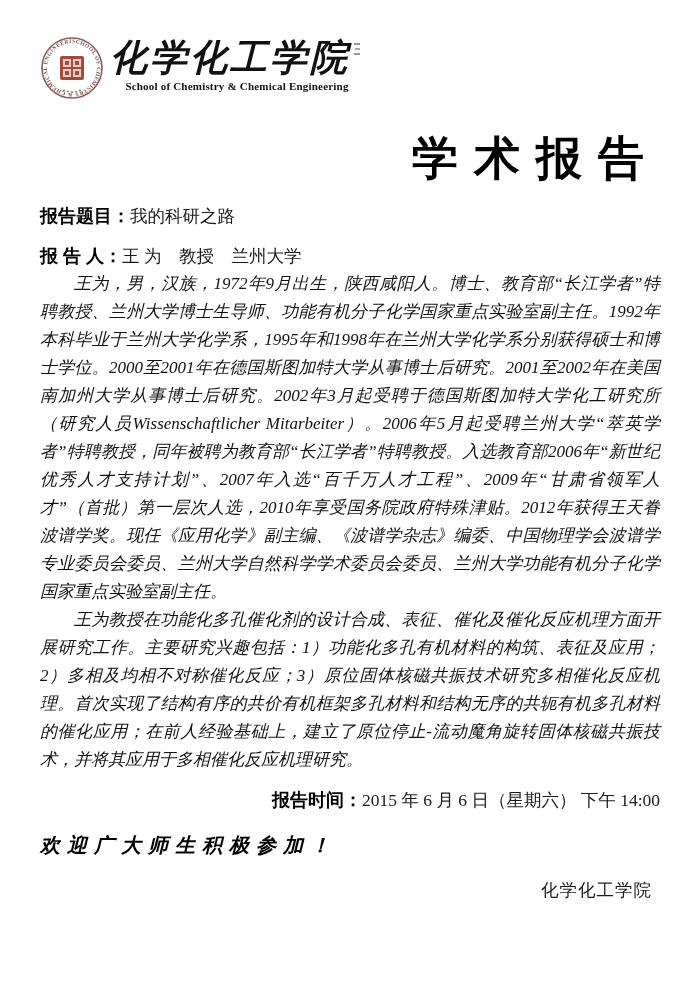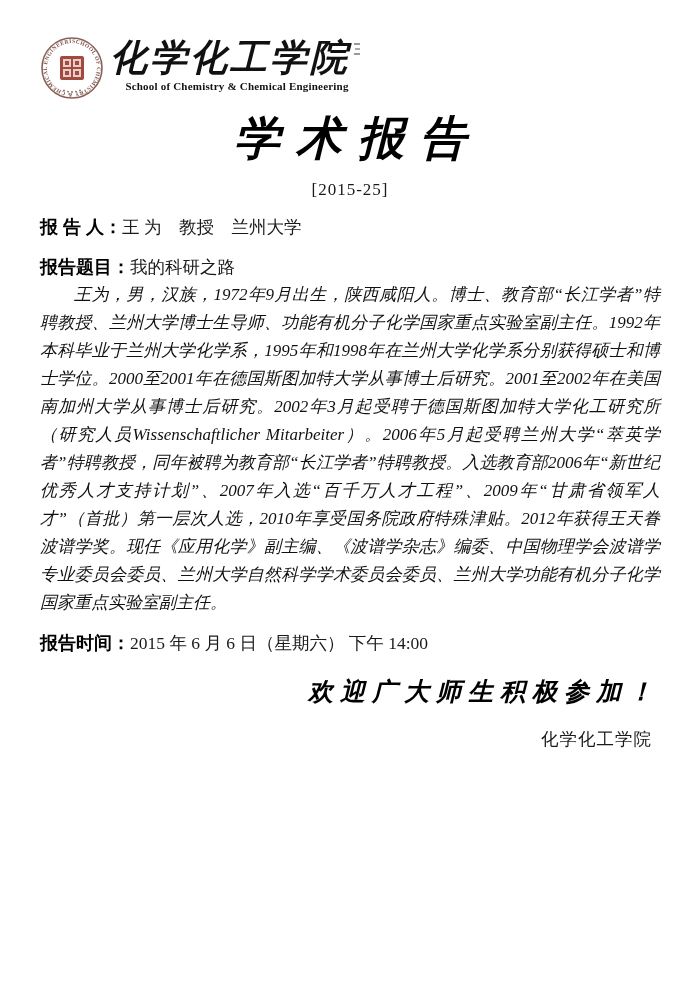--- a/index.html
+++ b/index.html
@@ -32,25 +32,25 @@
       linear-gradient(#ababab,#ababab) 2px 7px/5px 2px no-repeat,
       linear-gradient(#9a9a9a,#9a9a9a) 1px 12px/6px 2px no-repeat;
   }
   .brand-en{
     font-family:"Liberation Serif","DejaVu Serif",serif;
     font-weight:bold;font-size:11px;letter-spacing:0.2px;
     color:#111;margin-top:1px;margin-left:2px;white-space:nowrap;
   }
   
   .doc-title{
-    text-align:center;
+    text-align:right;
     font-family:"Liberation Serif","DejaVu Serif",serif;
-    font-weight:bold;font-style:italic;
+    font-weight:bold;
     font-size:46px;letter-spacing:16px;
-    margin-top:2px;text-indent:16px;
+    margin-top:22px;text-indent:16px;
     color:#000;
   }
   .issue-no{
     text-align:center;
     font-family:"Liberation Serif","DejaVu Serif",serif;
     font-size:17px;letter-spacing:1px;
     margin-top:10px;margin-bottom:14px;
   }
   
   .info-row{margin-top:13px;line-height:26px;white-space:nowrap;}
@@ -66,27 +66,27 @@
   .intro{}
   .intro p{
     margin:0;
     font-family:"Liberation Serif","DejaVu Serif",serif;
     font-style:italic;
     font-size:17px;line-height:28px;
     text-align:justify;text-justify:inter-ideograph;
     text-indent:2em;color:#111;
   }
   
-  .sched-row{margin-top:13px;line-height:26px;white-space:nowrap;}
+  .sched-row{margin-top:13px;line-height:26px;white-space:nowrap;text-align:right;}
   
   .welcome{
-    text-align:right;
+    text-align:left;
     font-family:"Liberation Serif","DejaVu Serif",serif;
     font-weight:bold;font-style:italic;
-    font-size:25px;letter-spacing:7px;
+    font-size:20px;letter-spacing:7px;
     margin-top:18px;color:#000;
   }
   
   .footer{margin-top:16px;}
   .footer-org{
     text-align:right;padding-right:8px;
     font-size:17.5px;letter-spacing:1px;line-height:30px;
   }
 </style>
 </head>
@@ -118,31 +118,31 @@
       <circle cx="36" cy="55.6" r="0.9" fill="#8a6058"></circle>
       <circle cx="40" cy="54.5" r="0.9" fill="#8a6058"></circle>
     </svg>
     <div class="brand">
       <div class="brand-cn"><span>化学化工学院</span><span class="signature-mark"></span></div>
       <div class="brand-en">School of Chemistry &amp; Chemical Engineering</div>
     </div>
   </div>
 
   <div class="doc-title">学术报告</div>
-  <div class="issue-no">[2015-25]</div>
 
   <div class="info-row">
-    <span class="info-label">报 告 人：</span><span class="info-value">王 为　教授　兰州大学</span>
+    <span class="info-label">报告题目：</span><span class="info-value">我的科研之路</span>
   </div>
   <div class="info-row">
-    <span class="info-label">报告题目：</span><span class="info-value">我的科研之路</span>
+    <span class="info-label">报 告 人：</span><span class="info-value">王 为　教授　兰州大学</span>
   </div>
 
   <div class="intro">
     <p>王为，男，汉族，1972年9月出生，陕西咸阳人。博士、教育部“长江学者”特聘教授、兰州大学博士生导师、功能有机分子化学国家重点实验室副主任。1992年本科毕业于兰州大学化学系，1995年和1998年在兰州大学化学系分别获得硕士和博士学位。2000至2001年在德国斯图加特大学从事博士后研究。2001至2002年在美国南加州大学从事博士后研究。2002年3月起受聘于德国斯图加特大学化工研究所（研究人员Wissenschaftlicher Mitarbeiter）。2006年5月起受聘兰州大学“萃英学者”特聘教授，同年被聘为教育部“长江学者”特聘教授。入选教育部2006年“新世纪优秀人才支持计划”、2007年入选“百千万人才工程”、2009年“甘肃省领军人才”（首批）第一层次人选，2010年享受国务院政府特殊津贴。2012年获得王天眷波谱学奖。现任《应用化学》副主编、《波谱学杂志》编委、中国物理学会波谱学专业委员会委员、兰州大学自然科学学术委员会委员、兰州大学功能有机分子化学国家重点实验室副主任。</p>
+    <p>王为教授在功能化多孔催化剂的设计合成、表征、催化及催化反应机理方面开展研究工作。主要研究兴趣包括：1）功能化多孔有机材料的构筑、表征及应用；2）多相及均相不对称催化反应；3）原位固体核磁共振技术研究多相催化反应机理。首次实现了结构有序的共价有机框架多孔材料和结构无序的共轭有机多孔材料的催化应用；在前人经验基础上，建立了原位停止-流动魔角旋转固体核磁共振技术，并将其应用于多相催化反应机理研究。</p>
   </div>
 
   <div class="sched-row">
     <span class="info-label">报告时间：</span><span class="info-value">2015 年 6 月 6 日（星期六） 下午 14:00</span>
   </div>
 
   <div class="welcome">欢迎广大师生积极参加！</div>
 
   <div class="footer">
     <div class="footer-org">化学化工学院</div>

